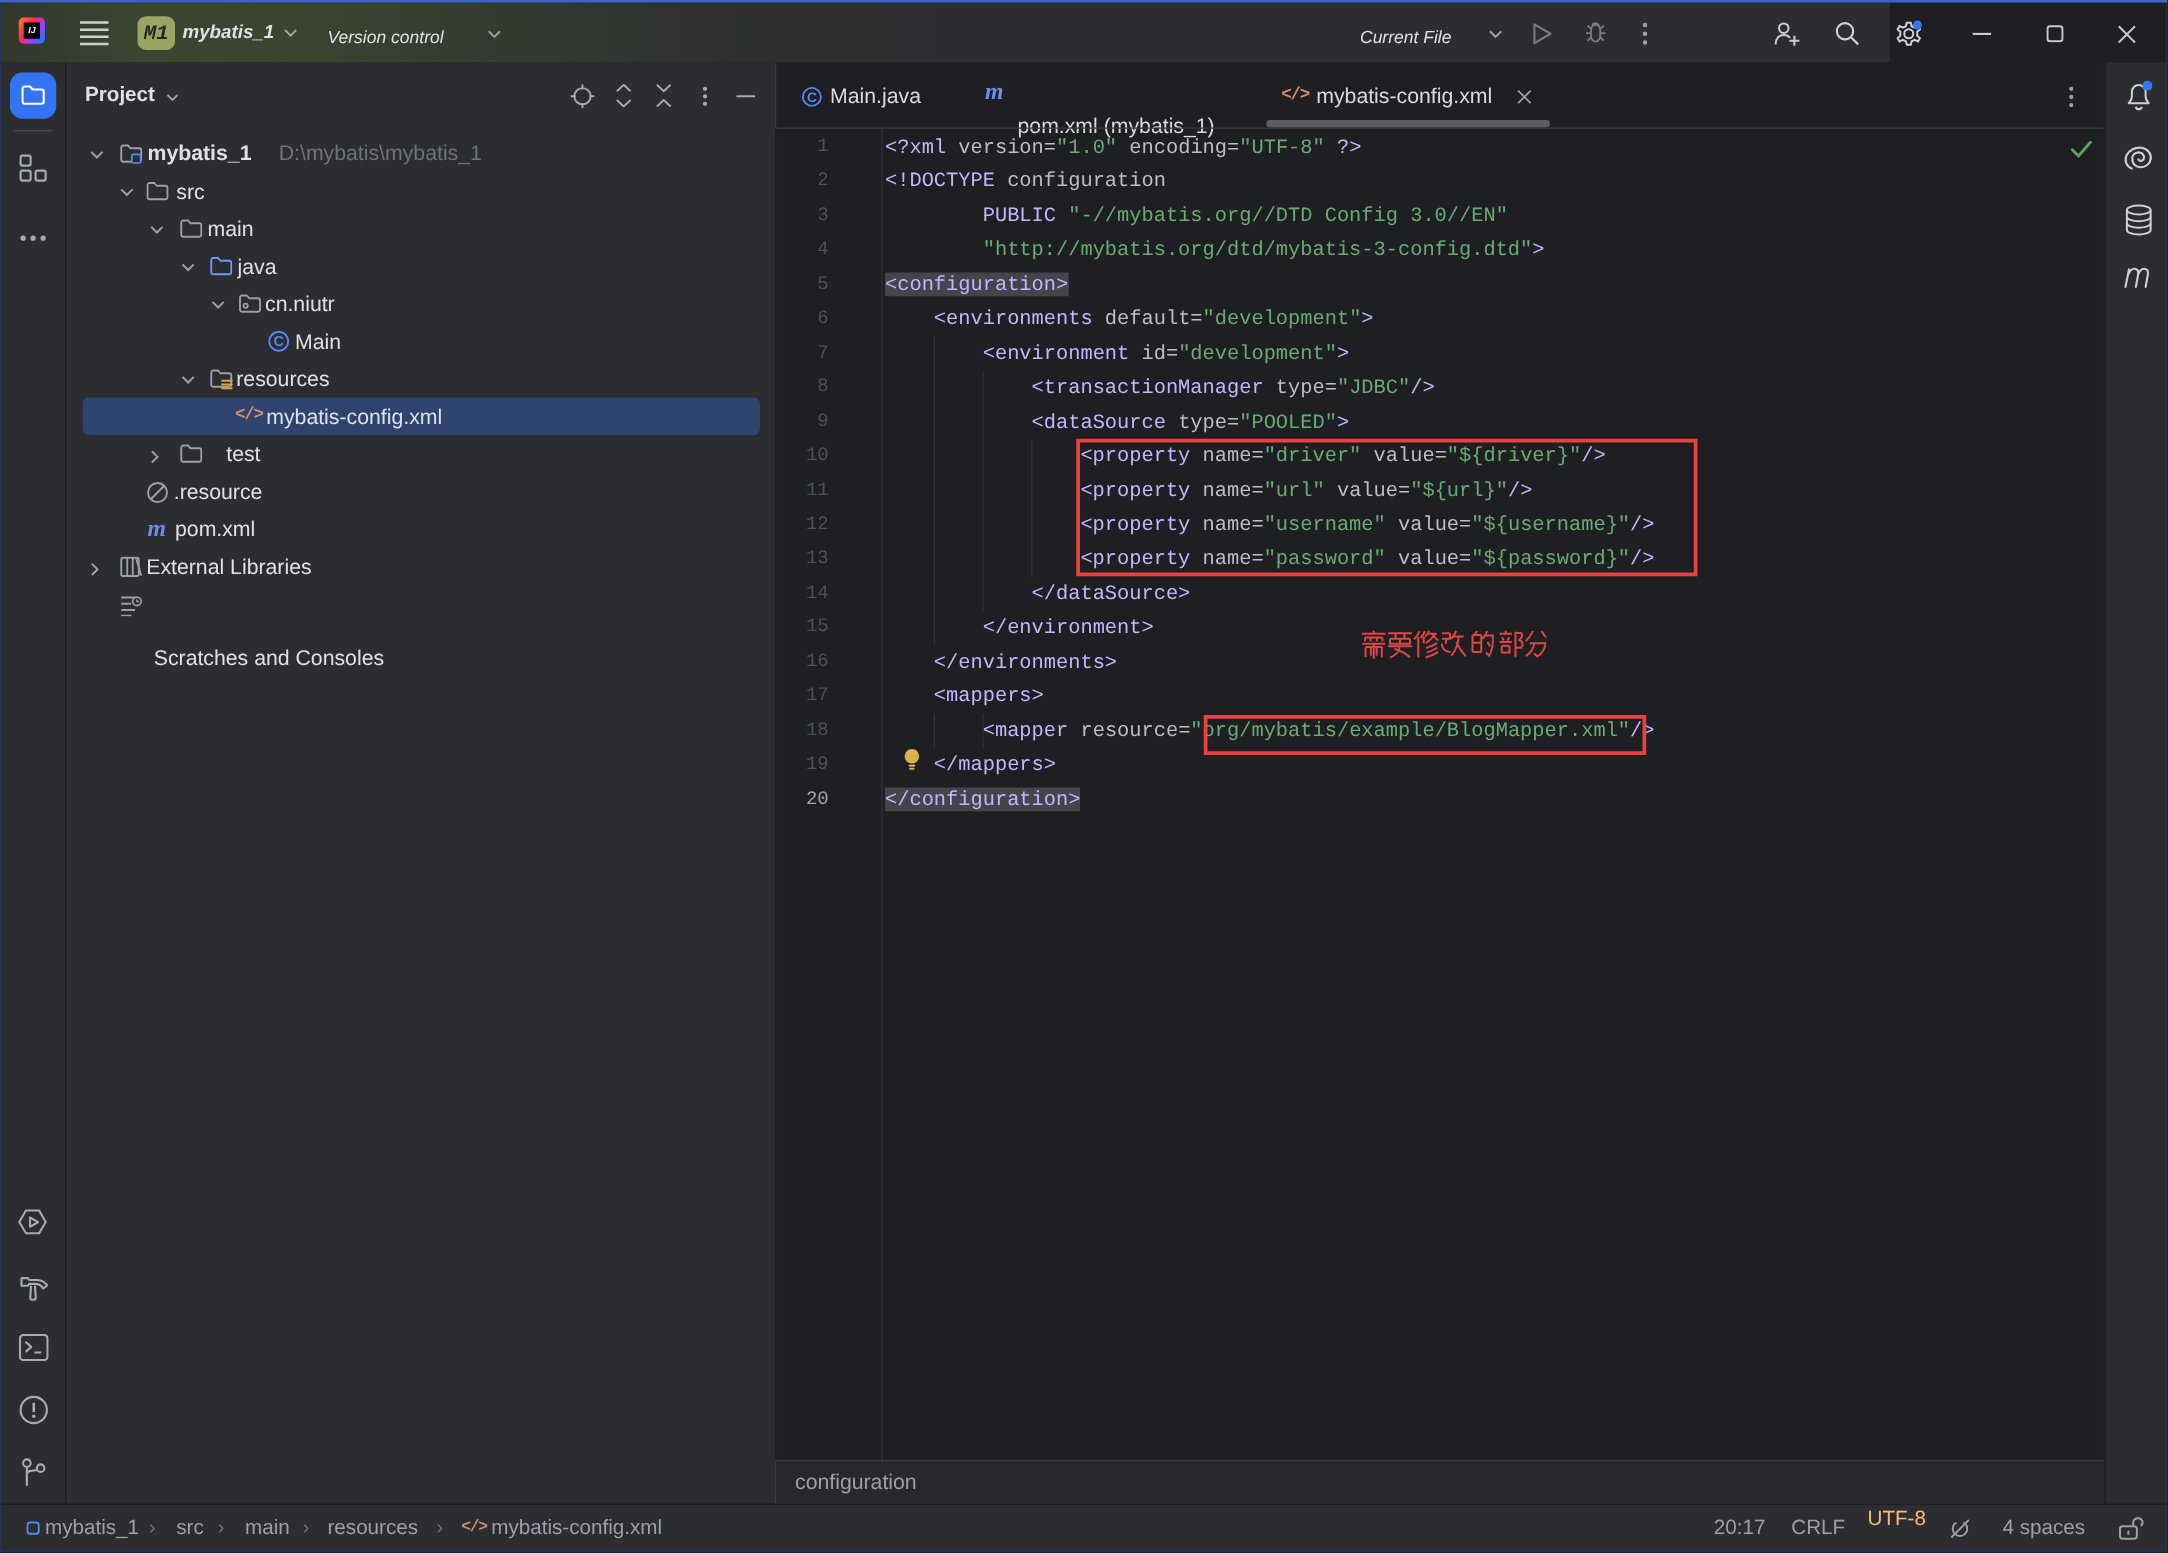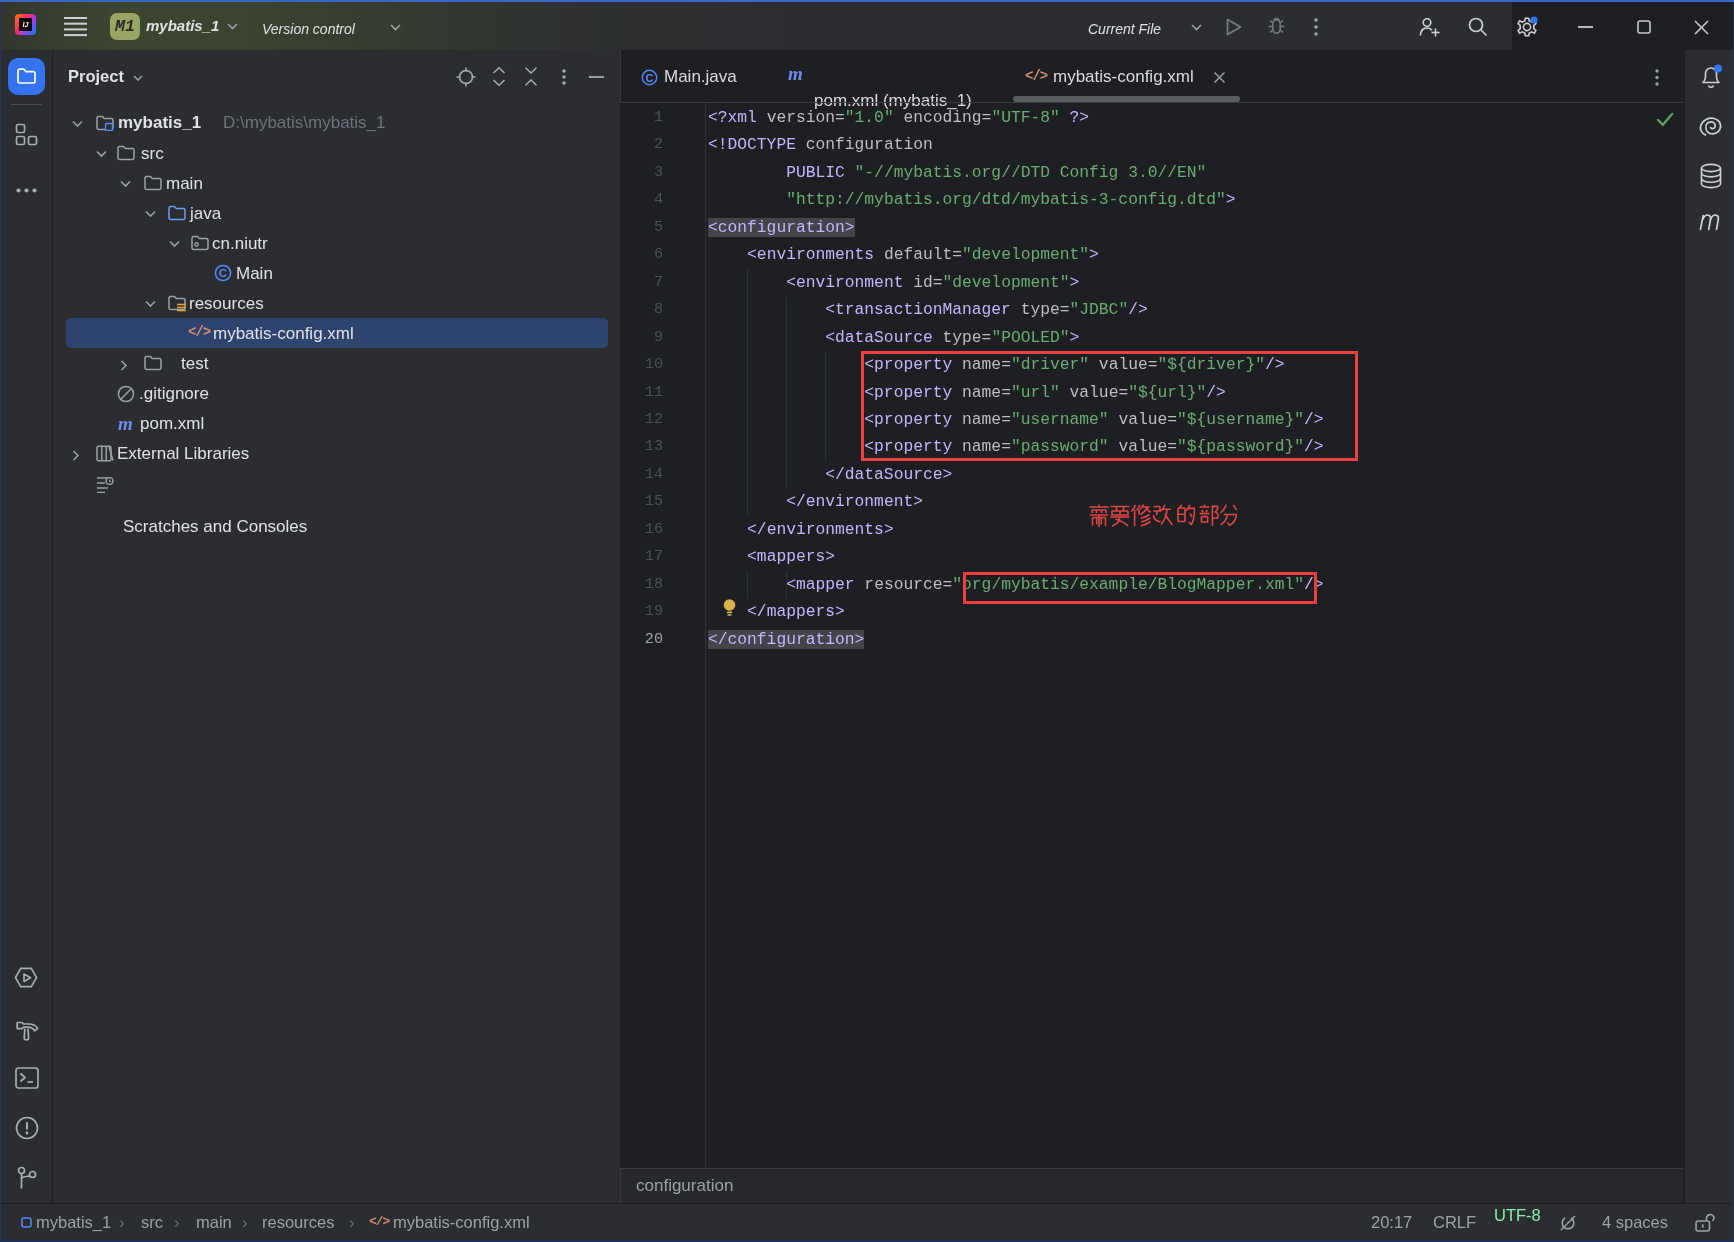--- a/index.html
+++ b/index.html
@@ -308,21 +308,21 @@
     </svg>
     <svg class="abs fold" style="left:91px;top:305px">
       <use href="#folder"></use>
     </svg>
     <div class="abs rowt" style="left:128px;top:304px;">test</div>
 
     <svg class="abs" style="left:64px;top:335px" width="18" height="18" viewBox="0 0 18 18">
       <circle cx="9" cy="9" r="7.6" stroke="#9da0a8" stroke-width="1.5" fill="none"></circle>
       <line x1="3.8" y1="14.2" x2="14.2" y2="3.8" stroke="#9da0a8" stroke-width="1.5"></line>
     </svg>
-    <div class="abs rowt" style="left:86px;top:334px;">.gitignore</div>
+    <div class="abs rowt" style="left:86px;top:334px;">.resource</div>
 
     <div class="abs" style="left:65px;top:363px;font-family:'Liberation Serif',serif;font-style:italic;font-weight:bold;font-size:19px;color:#6d8df0;">m</div>
     <div class="abs rowt" style="left:87px;top:364px;">pom.xml</div>
 
     <svg class="abs cvd" style="left:19px;top:400px">
       <use href="#chevr"></use>
     </svg>
     <svg class="abs" style="left:43px;top:395px" width="18" height="17" viewBox="0 0 18 17">
       <g stroke="#9da0a8" stroke-width="1.5" fill="none">
         <rect x="1" y="1.2" width="14" height="14.6" rx="1.5"></rect>
@@ -507,21 +507,21 @@
     <div class="abs" style="left:141px;top:9px;">src</div>
     <div class="abs sbsep" style="left:174px;top:9px;">›</div>
     <div class="abs" style="left:196px;top:9px;">main</div>
     <div class="abs sbsep" style="left:242px;top:9px;">›</div>
     <div class="abs" style="left:262px;top:9px;">resources</div>
     <div class="abs sbsep" style="left:349px;top:9px;">›</div>
     <div class="abs" style="left:369px;top:10px;font-family:'Liberation Mono',monospace;font-weight:bold;font-size:13px;color:#cf8e6d;letter-spacing:-1px;">&lt;/&gt;</div>
     <div class="abs" style="left:393px;top:9px;">mybatis-config.xml</div>
     <div class="abs" style="left:1371px;top:9px;">20:17</div>
     <div class="abs" style="left:1433px;top:9px;">CRLF</div>
-    <div class="abs" style="left:1494px;top:2px;color:#86efac;">UTF-8</div>
+    <div class="abs" style="left:1494px;top:2px;color:#fdba74;">UTF-8</div>
     <svg class="abs" style="left:1558px;top:9px" width="20" height="20" viewBox="0 0 20 20">
       <g stroke="#9da0a8" stroke-width="1.5" fill="none">
         <path d="M4.2 10 a5.8 5.8 0 0 0 11.6 0 M4.2 10 c0 -2.3 1.2 -4.1 3 -5 M15.8 10 c0 -2.3 -1.2 -4.1 -3 -5"></path>
         <line x1="17" y1="3" x2="3" y2="17"></line>
       </g>
     </svg>
     <div class="abs" style="left:1602px;top:9px;">4 spaces</div>
     <svg class="abs" style="left:1695px;top:8px" width="21" height="20" viewBox="0 0 21 20">
       <g stroke="#9da0a8" stroke-width="1.6" fill="none">
         <rect x="1" y="9" width="13.5" height="10" rx="2.2"></rect>

